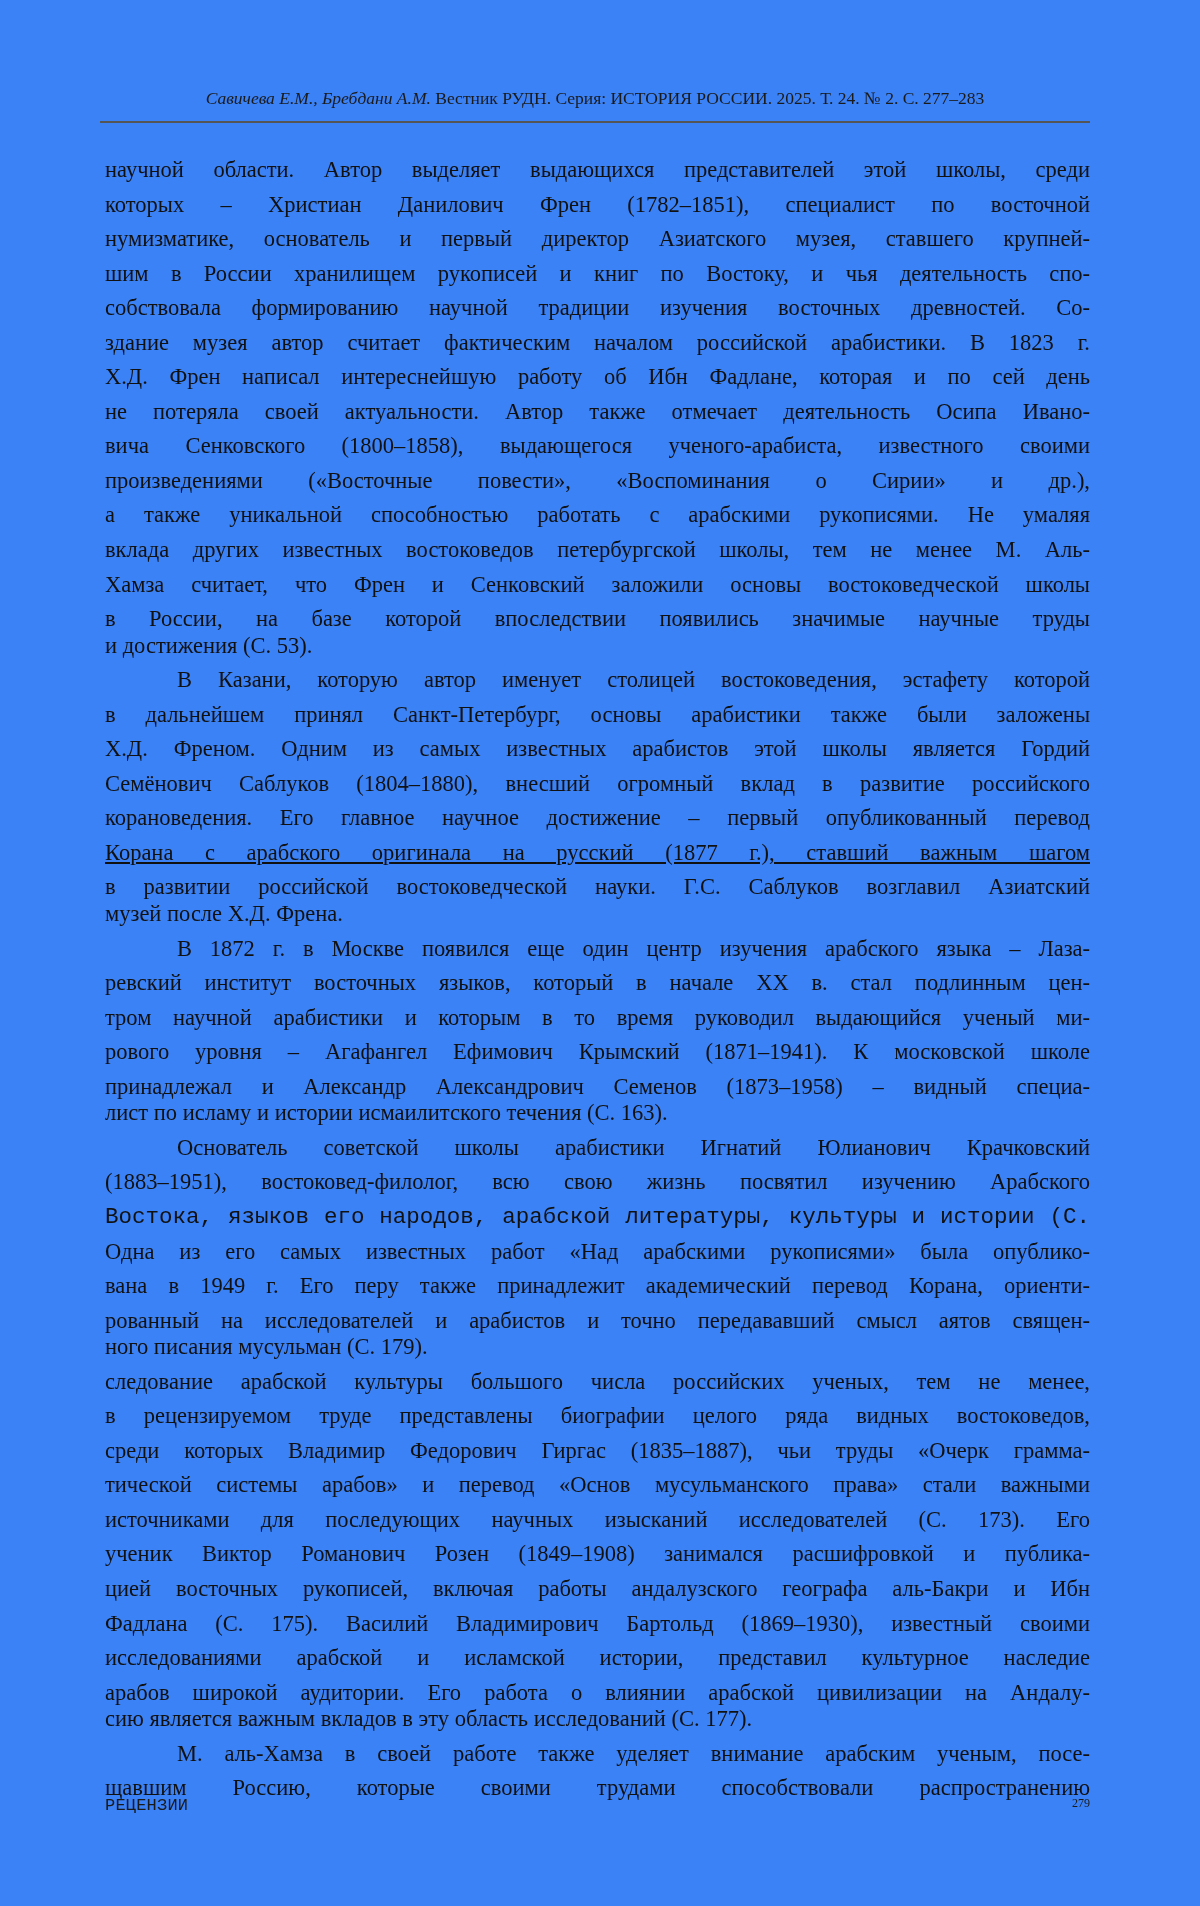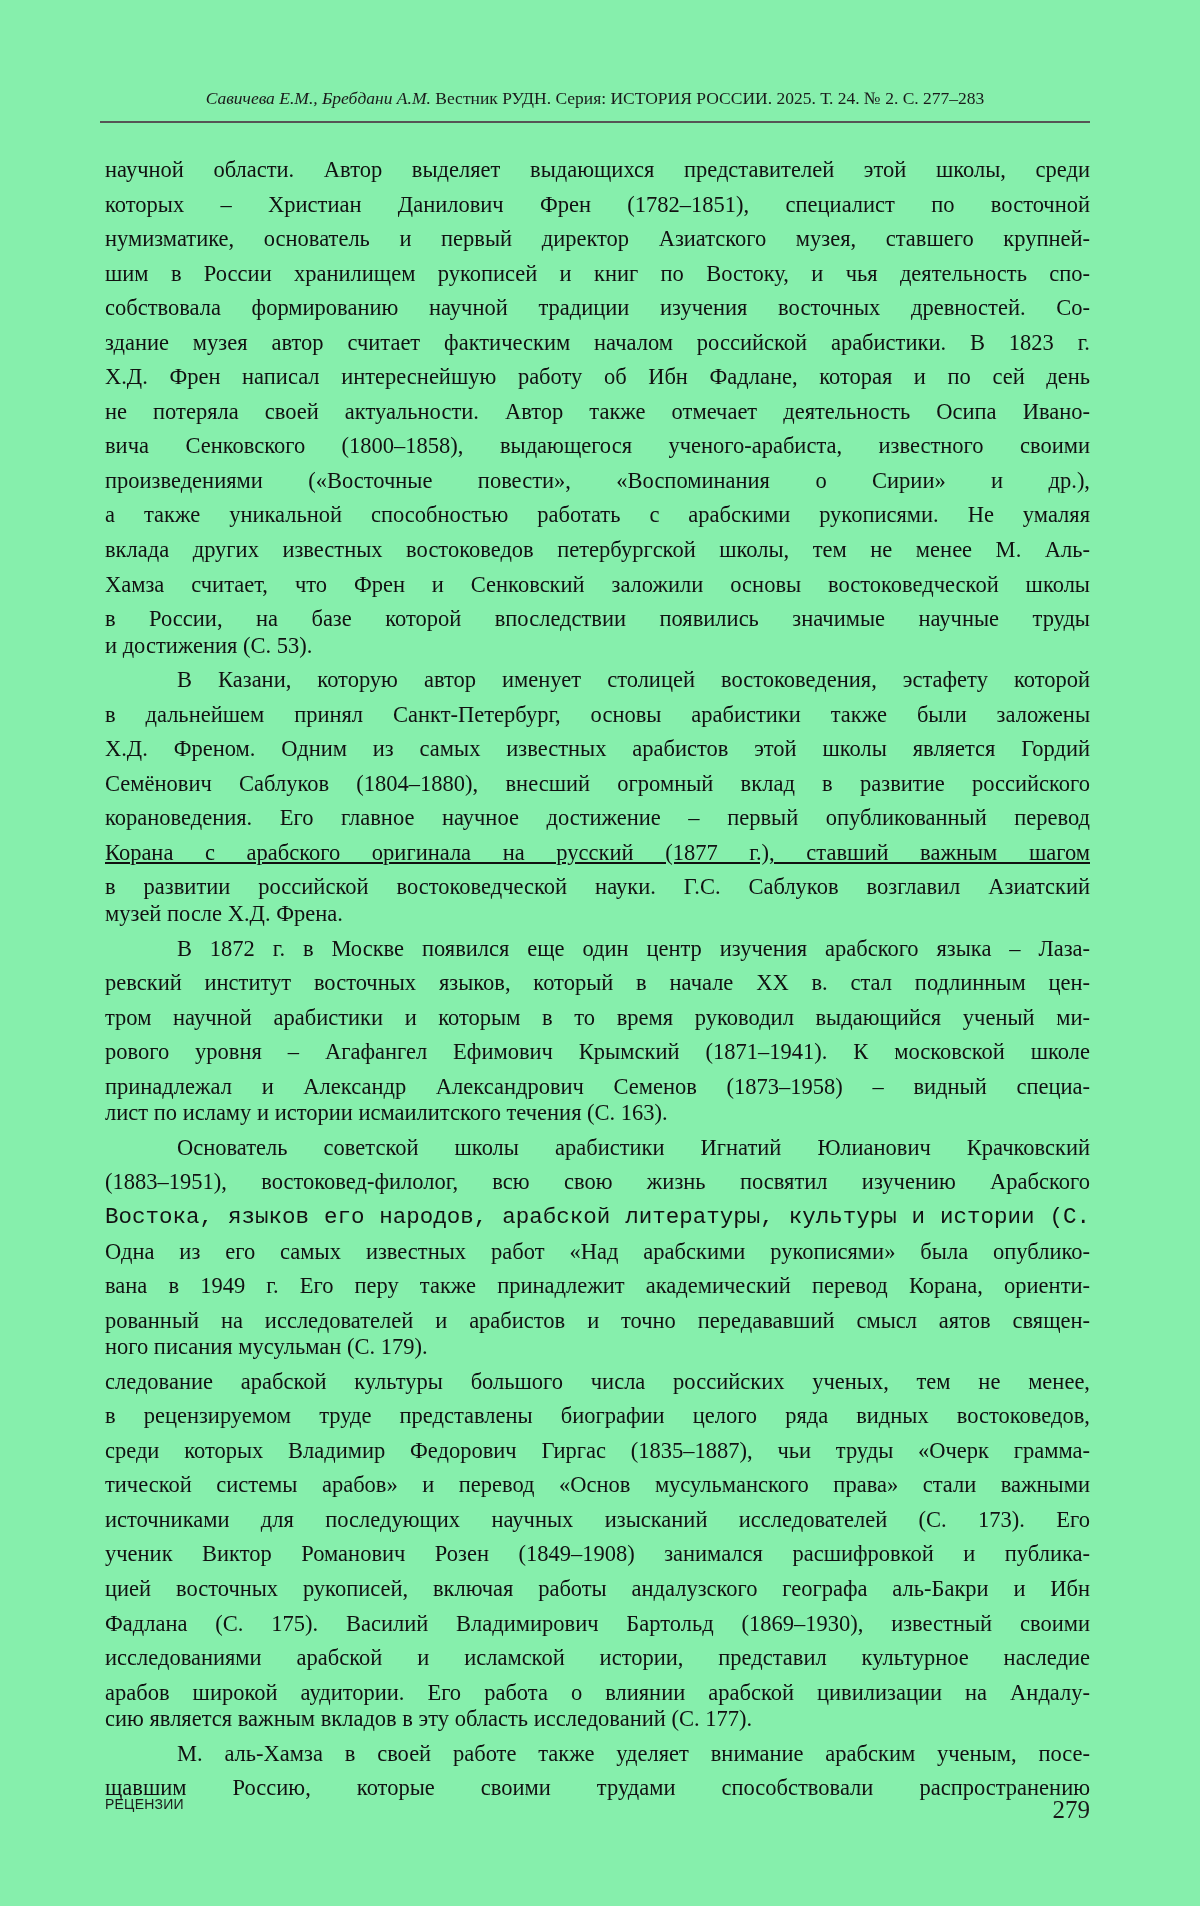--- a/index.html
+++ b/index.html
@@ -1,38 +1,38 @@
 <!DOCTYPE html>
 <html><head>
 <meta charset="utf-8">
 <style>
   html, body { margin: 0; padding: 0; background: #ffffff; }
   body { width: 1200px; height: 1906px; position: relative; overflow: hidden; color: #111111; }
-  .page { position: absolute; left: 0; top: 0; width: 1200px; height: 1906px; background: #86efac; }
+  .page { position: absolute; left: 0; top: 0; width: 1200px; height: 1906px; background: #3b82f6; }
   .running-head {
     position: absolute; left: 100px; top: 87px; width: 990px;
     text-align: center; font-family: "Liberation Serif", serif; font-size: 17.5px; line-height: 22px;
     white-space: nowrap; color: #1a1a1a;
   }
   .running-head .it { font-style: italic; }
   .head-rule { position: absolute; left: 100px; top: 121px; width: 990px; height: 2px; background: #555555; }
   .body-text {
     position: absolute; left: 105px; top: 149px; width: 985px;
     font-family: "Liberation Serif", serif; font-size: 22.5px; line-height: 26.55px; color: #111111;
   }
   .ln { display: block; height: 26.55px; white-space: nowrap; overflow: visible; }
   .ln.j { text-align: justify; text-align-last: justify; white-space: normal; overflow: hidden; margin-top: 8px; }
   .ln.ind { padding-left: 72px; }
   .ln.last { text-align: left; }
   .footer-left {
-    position: absolute; left: 105px; top: 1796px; font-family: Liberation Sans, sans-serif; font-size: 14px;
+    position: absolute; left: 105px; top: 1796px; font-family: Liberation Mono, monospace; font-size: 17px;
     letter-spacing: 0.2px; color: #1a1a1a;
   }
   .footer-right {
-    position: absolute; right: 110px; top: 1796px; font-family: "Liberation Serif", serif; font-size: 25px; color: #1a1a1a;
+    position: absolute; right: 110px; top: 1796px; font-family: "Liberation Serif", serif; font-size: 12px; color: #1a1a1a;
   }
 </style>
 </head>
 <body>
 
 <div class="page">
   <div class="running-head">
     <span class="it">Савичева Е.М., Бребдани А.М.</span><span> Вестник РУДН. Серия: ИСТОРИЯ РОССИИ. 2025. Т. 24. № 2. С. 277–283</span>
   </div>
   <div class="head-rule"></div>

